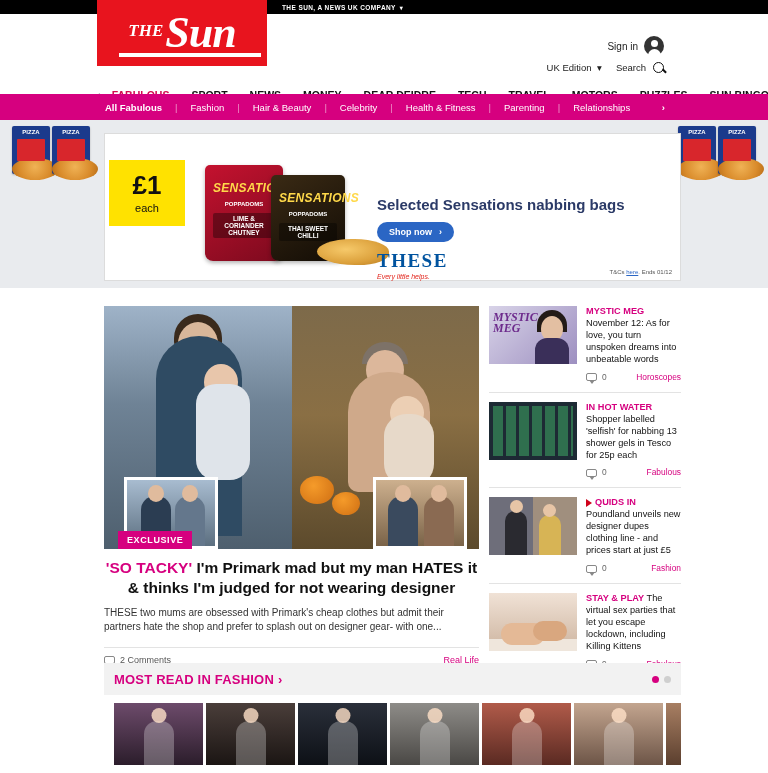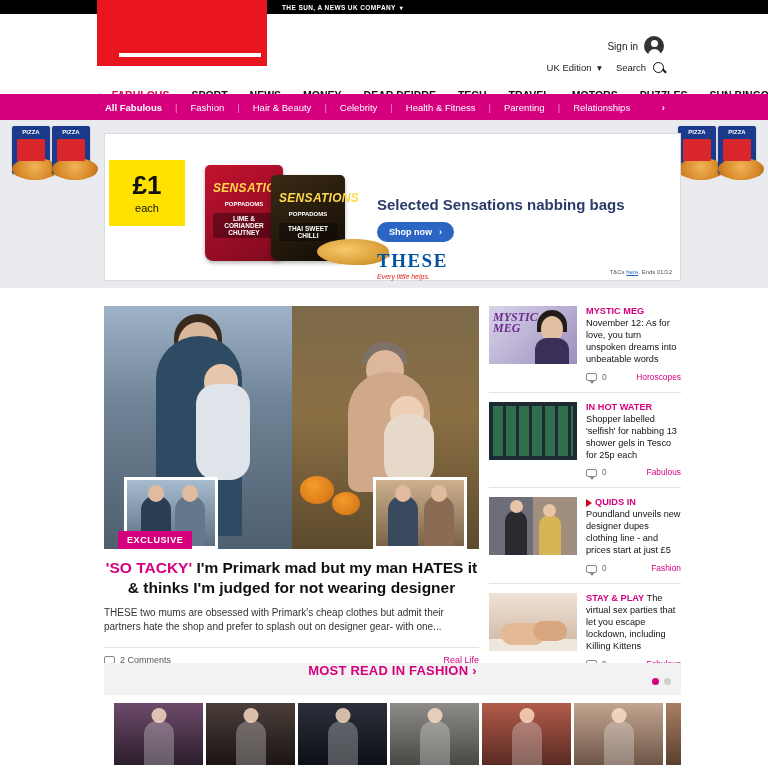--- a/index.html
+++ b/index.html
@@ -324,21 +324,20 @@
   .th-party { background: linear-gradient(180deg,#f0e2d6,#cdb49f); }
   .th-party .b1 { position: absolute; left: 12px; bottom: 6px; width: 44px; height: 22px; background:#e4b996; border-radius: 14px;}
   .th-party .b2 { position: absolute; right: 10px; bottom: 10px; width: 34px; height: 20px; background:#d9a77f; border-radius: 12px;}
   .th-party .sheet{ position: absolute; left: 0; bottom: 0; width: 100%; height: 12px; background:#efe6dc;}
 
   
   .mostread { position: absolute; left: 104px; right: 87px; top: 375px; }
   .mr-bar {
     background: #f2f2f2; height: 32px; display: flex; align-items: center;
     padding: 0 10px;
-    flex-direction: column;
   }
   .mr-title {
     font-size: 13px; font-weight: bold; color: #d6007f; letter-spacing: .2px;
   }
   .mr-title .chev { font-weight: bold; margin-left: 4px; }
   .dots { margin-left: auto; display: flex; gap: 5px; }
   .dot { width: 7px; height: 7px; border-radius: 50%; background: #cfcfcf; }
   .dot.on { background: #d6007f; }
   .mr-strip {
     display: flex; gap: 3px; padding: 8px 10px 0 10px; overflow: hidden;
@@ -366,20 +365,27 @@
 </head>
 <body>
 
 <div class="topstrip">
   <span>THE SUN, A NEWS UK COMPANY</span>
   <span class="caret">▾</span>
 </div>
 
 <div class="header">
   <div class="logo">
+    <div class="logo-inner">
+      <span class="logo-the">THE</span>
+      <span class="logo-sun">
+        <span>Sun</span>
+        
+      </span>
+    </div>
     <div class="logo-underline"></div>
   </div>
 
   <div class="signin">
     <span>Sign in</span>
     <span class="avatar"></span>
   </div>
 
   <div class="hdr-row2">
     <div class="edition">

